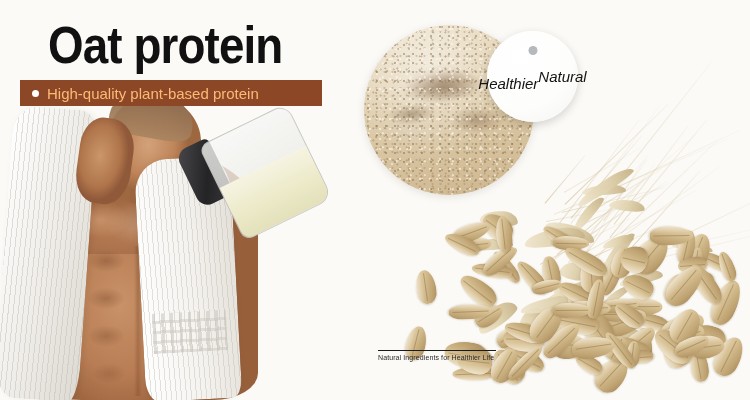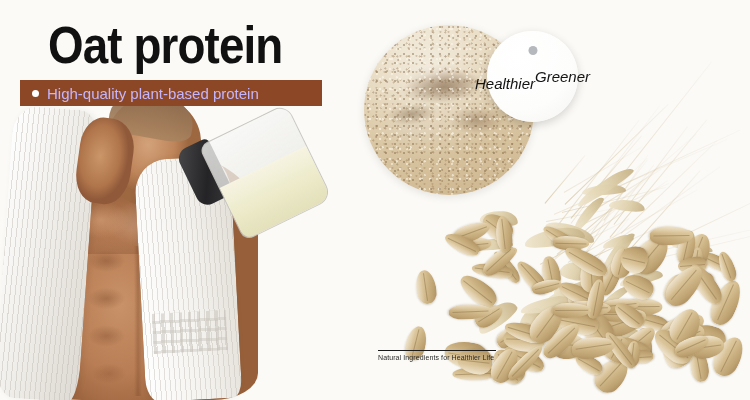--- a/index.html
+++ b/index.html
@@ -49,21 +49,21 @@
   }
   .subbar-bullet {
     width: 7px;
     height: 7px;
     border-radius: 50%;
     background: #ffffff;
     flex: 0 0 auto;
     margin-right: 8px;
   }
   .subbar-text {
-    color: #c4b5fd;
+    color: #fdba74;
     font-size: 15px;
     line-height: 15px;
     white-space: nowrap;
     font-family: "Liberation Sans", sans-serif;
   }
 
   
   .athlete {
     position: absolute;
     left: 0;
@@ -614,21 +614,21 @@
   </div>
 
   <div class="powder">
     <div class="powder-ridge"></div>
     <div class="powder-grain"></div>
   </div>
 
   <div class="badge">
     <span class="badge-dot"></span>
     <span class="badge-line l1">Healthier</span>
-    <span class="badge-line">Greener</span>
+    <span class="badge-line">Natural</span>
   </div>
 
   <div class="headline">Oat protein</div>
 
   <div class="subbar">
     <span class="subbar-bullet"></span>
     <span class="subbar-text">High-quality plant-based protein</span>
   </div>
 
   <div class="logo">

